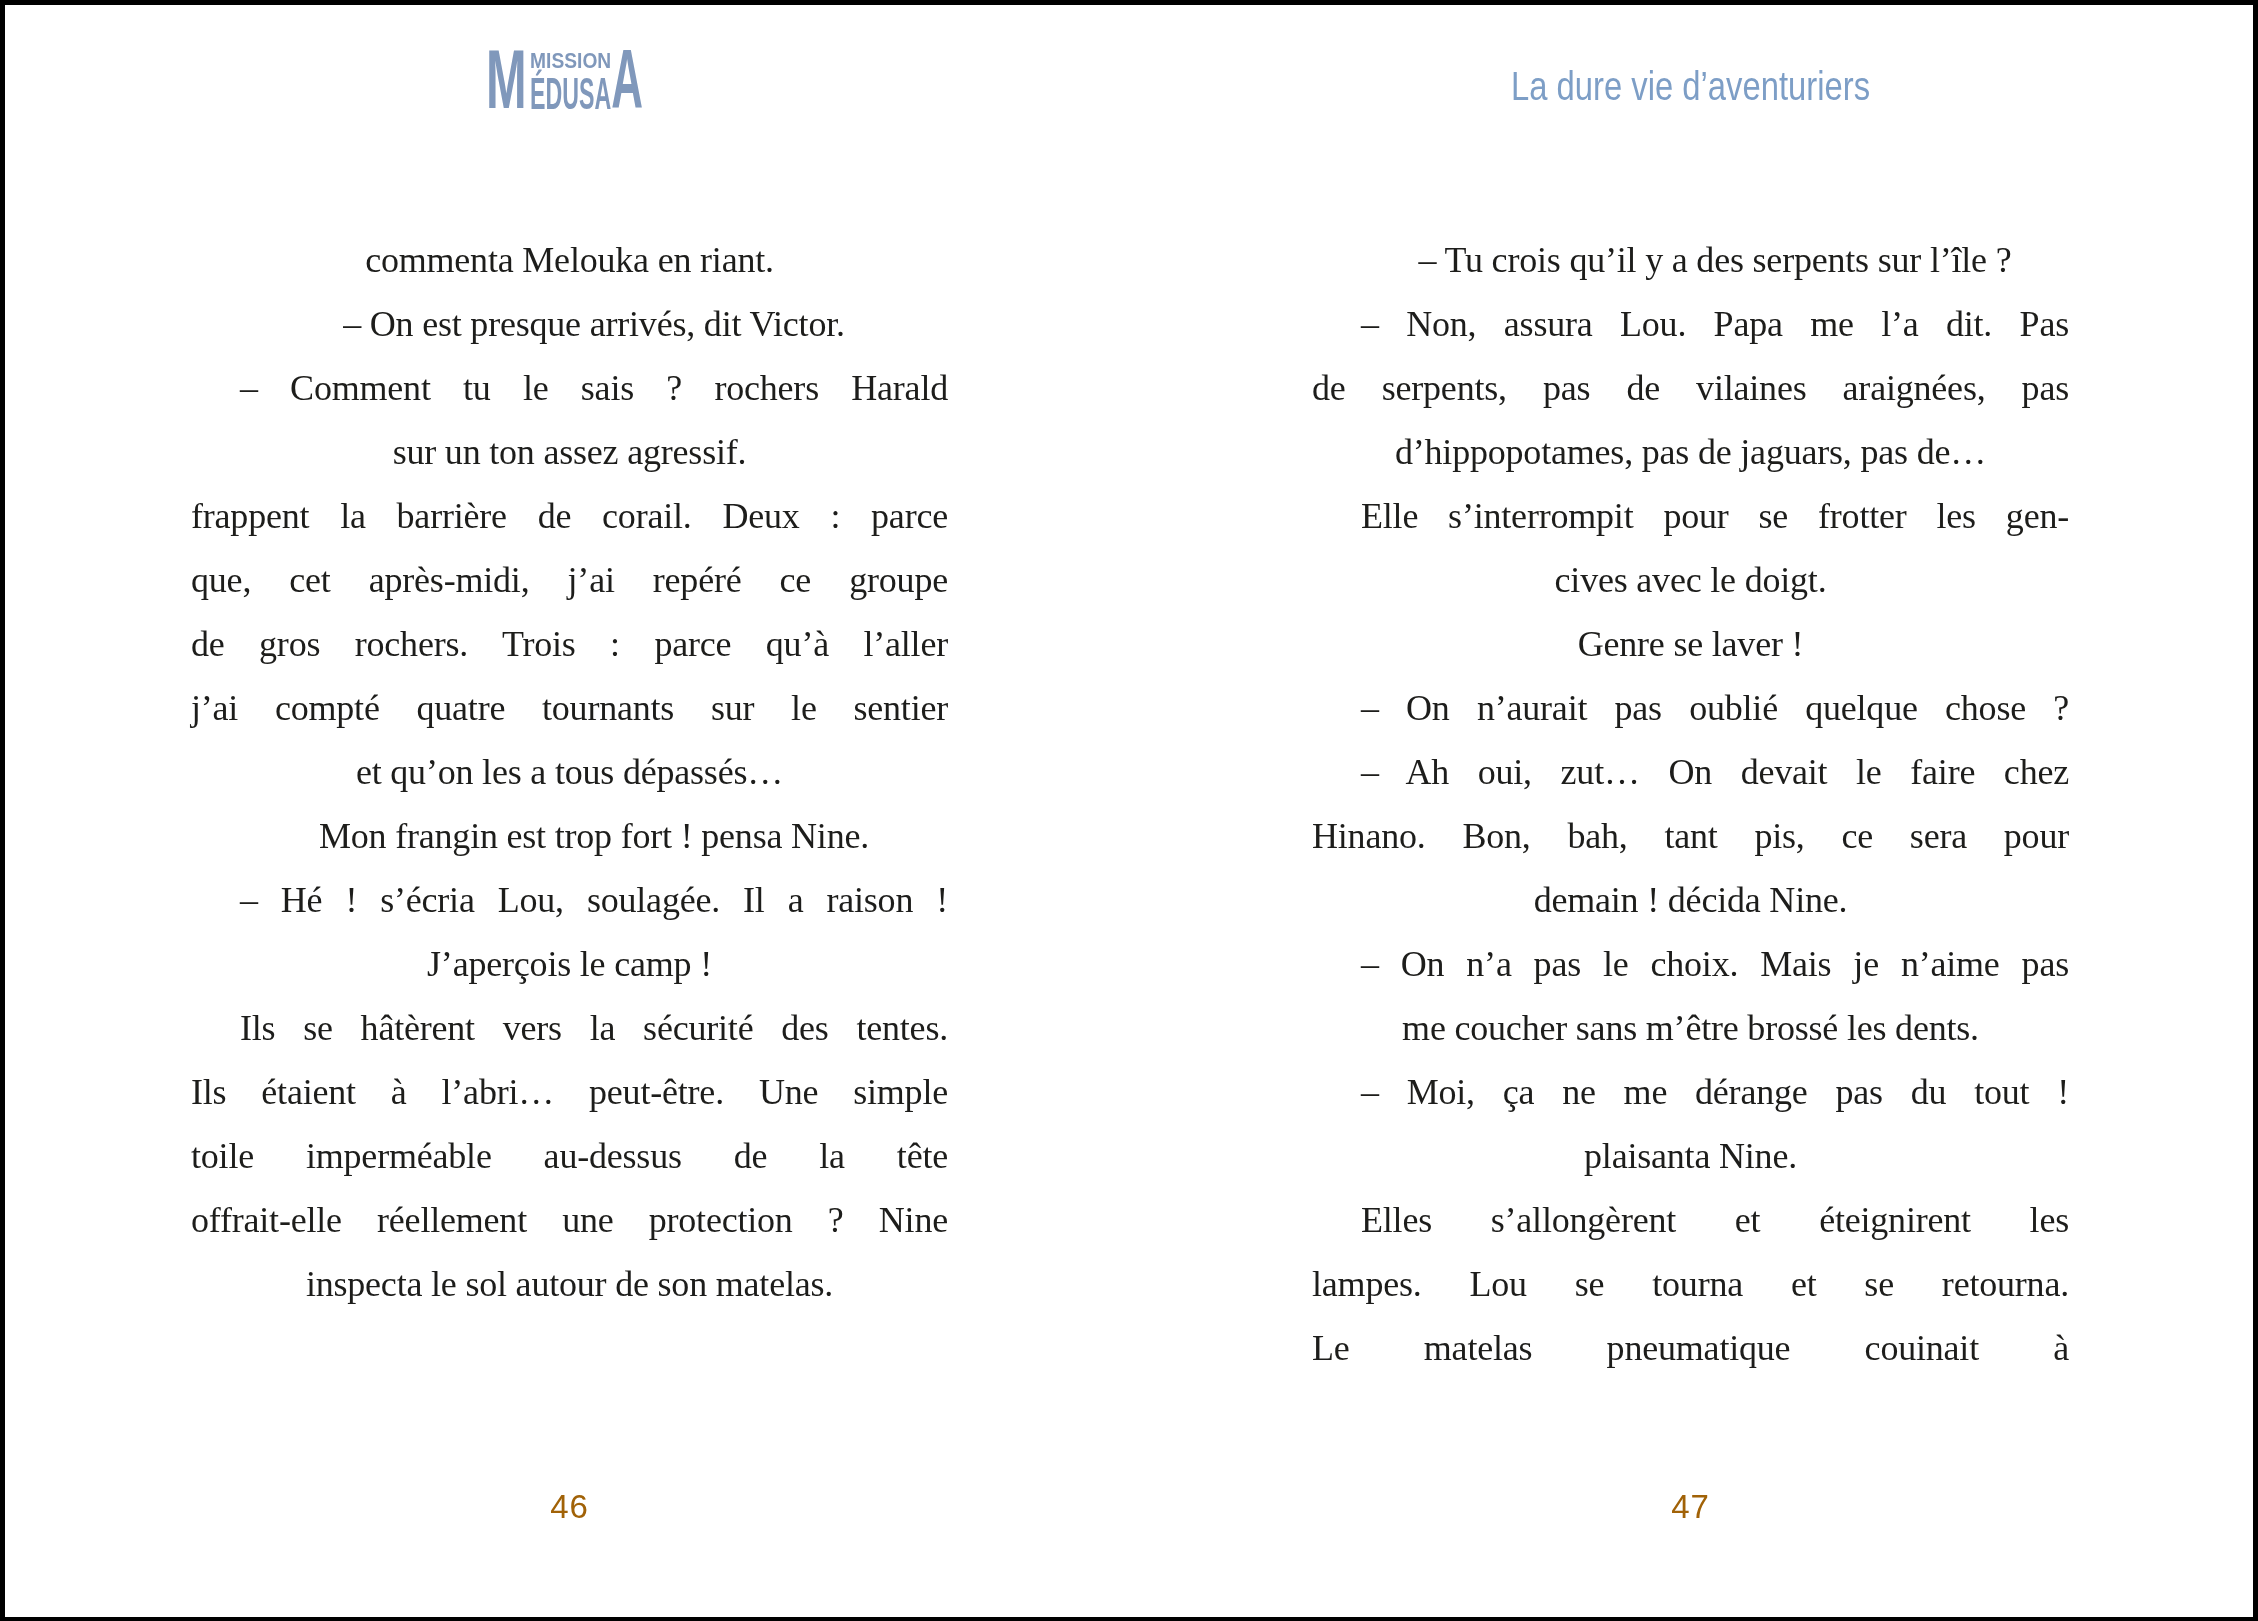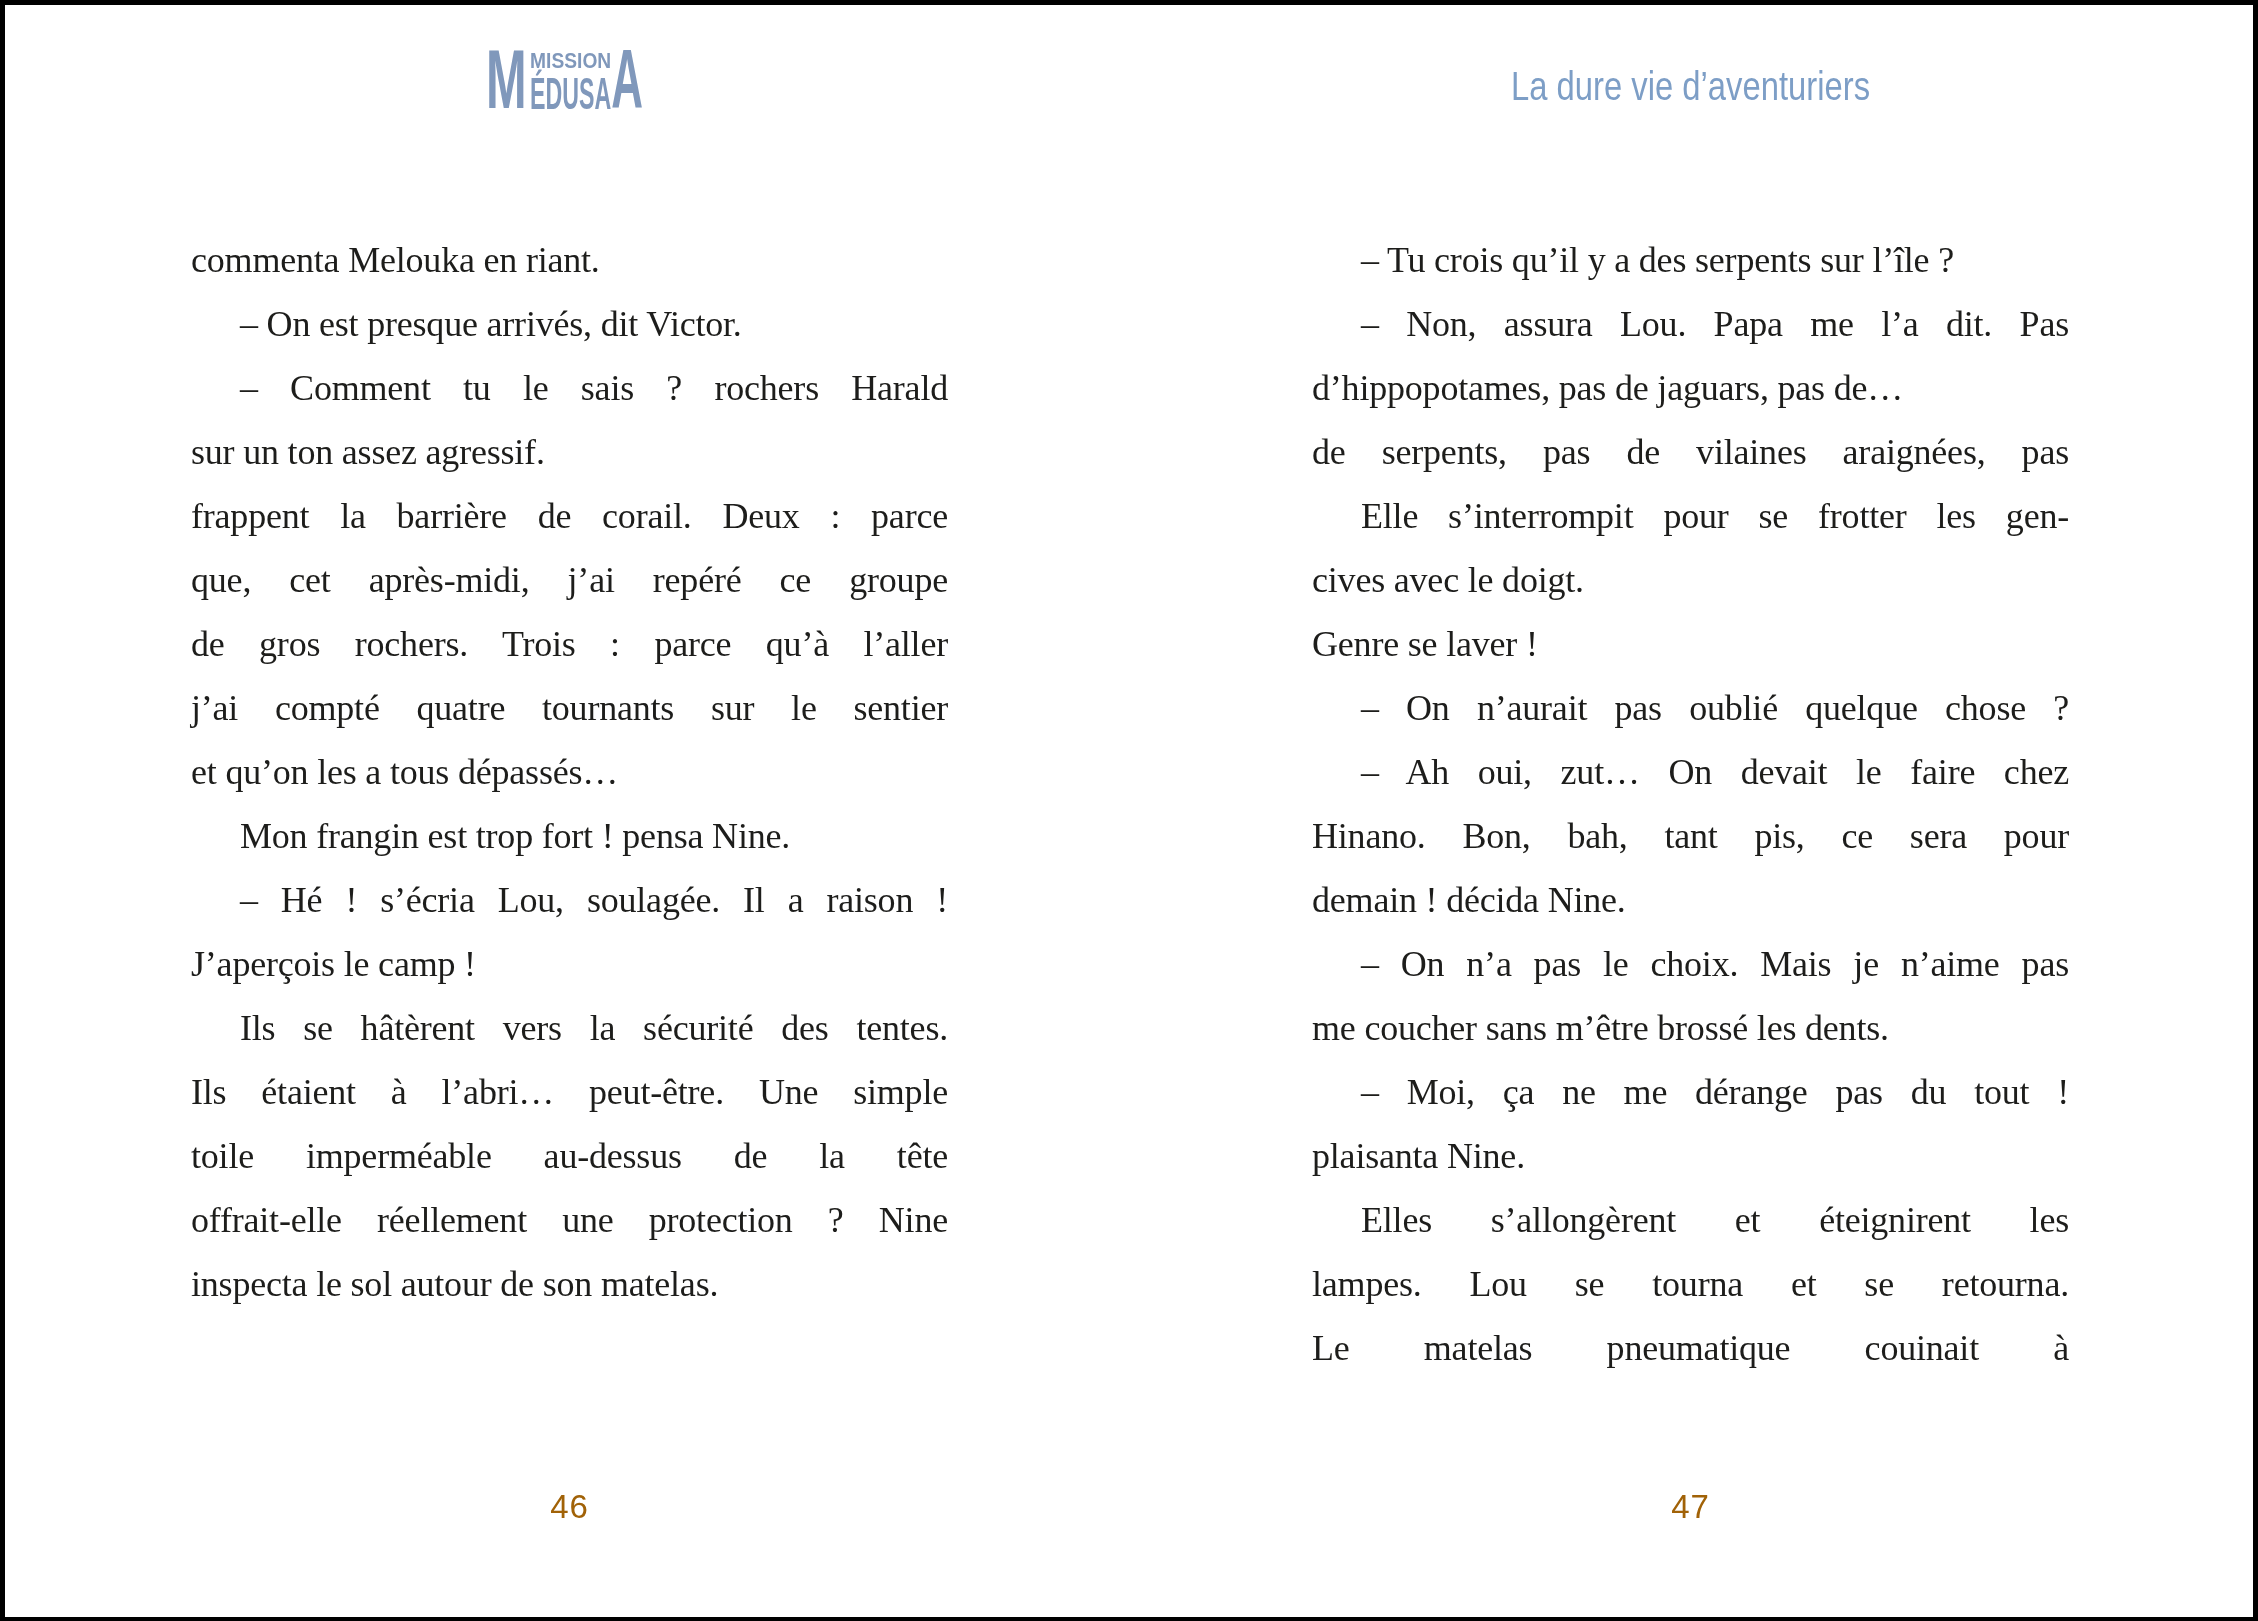--- a/index.html
+++ b/index.html
@@ -46,21 +46,21 @@
     font-size: 36px;
     line-height: 64px;
     letter-spacing: -0.2px;
     color: #1D1D1B;
   }
   .text-col.left  { left: 191px; }
   .text-col.right { left: 1312px; }
   .line {
     height: 64px;
     white-space: nowrap;
-    text-align: left;
+    text-align: center;
   }
   .line.just {
     white-space: normal;
     text-align: justify;
     text-align-last: justify;
   }
   .line.indent { padding-left: 49px; }
   
   .folio {
     position: absolute; top: 1487px;
@@ -105,22 +105,22 @@
     <div class="line">J’aperçois le camp !</div>
     <div class="line indent just">Ils se hâtèrent vers la sécurité des tentes.</div>
     <div class="line just">Ils étaient à l’abri… peut-être. Une simple</div>
     <div class="line just">toile imperméable au-dessus de la tête</div>
     <div class="line just">offrait-elle réellement une protection ? Nine</div>
     <div class="line">inspecta le sol autour de son matelas.</div>
   </div>
 <div class="text-col right">
     <div class="line indent">– Tu crois qu’il y a des serpents sur l’île ?</div>
     <div class="line indent just">– Non, assura Lou. Papa me l’a dit. Pas</div>
+    <div class="line just">de serpents, pas de vilaines araignées, pas</div>
     <div class="line">d’hippopotames, pas de jaguars, pas de…</div>
-    <div class="line just">de serpents, pas de vilaines araignées, pas</div>
     <div class="line indent just">Elle s’interrompit pour se frotter les gen-</div>
     <div class="line">cives avec le doigt.</div>
     <div class="line">Genre se laver !</div>
     <div class="line indent just">– On n’aurait pas oublié quelque chose ?</div>
     <div class="line indent just">– Ah oui, zut… On devait le faire chez</div>
     <div class="line just">Hinano. Bon, bah, tant pis, ce sera pour</div>
     <div class="line">demain ! décida Nine.</div>
     <div class="line indent just">– On n’a pas le choix. Mais je n’aime pas</div>
     <div class="line">me coucher sans m’être brossé les dents.</div>
     <div class="line indent just">– Moi, ça ne me dérange pas du tout !</div>

